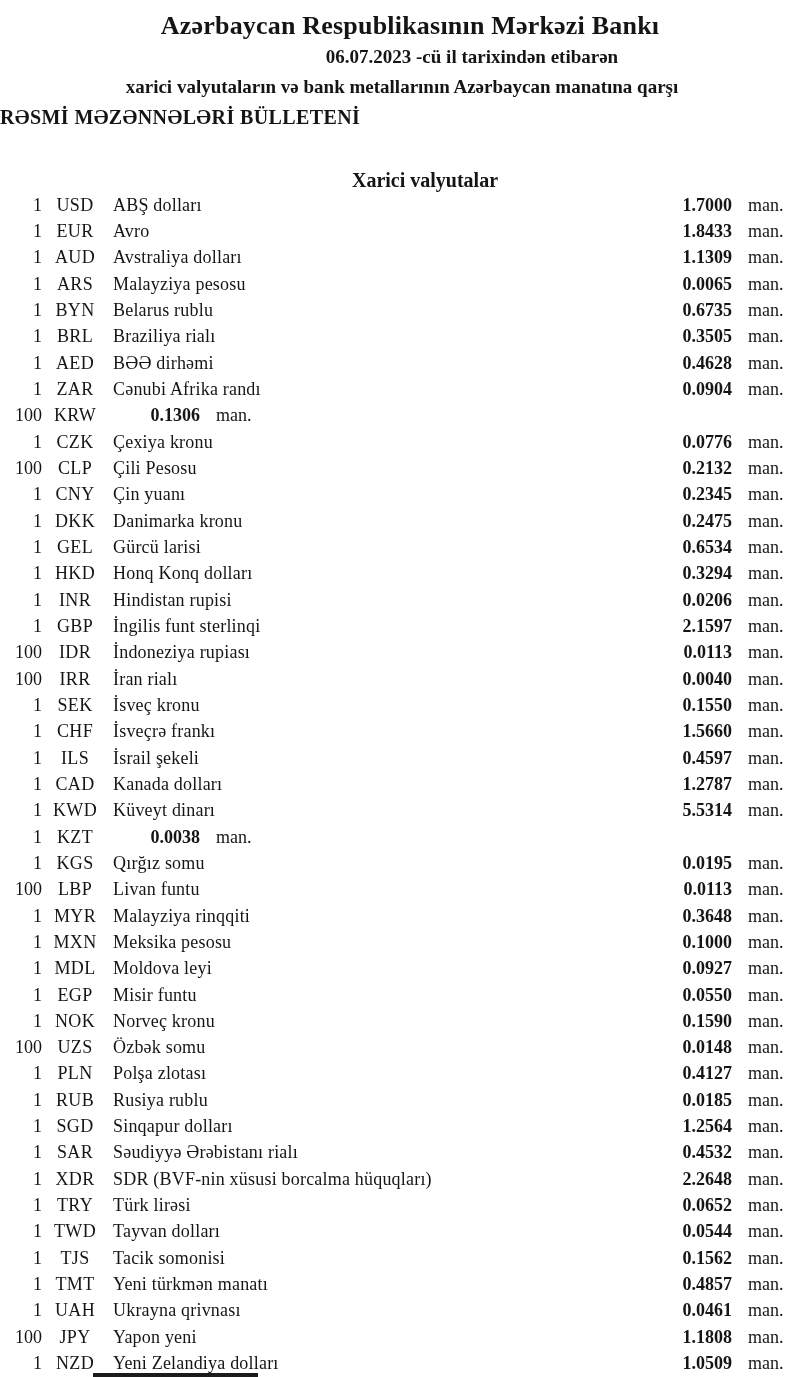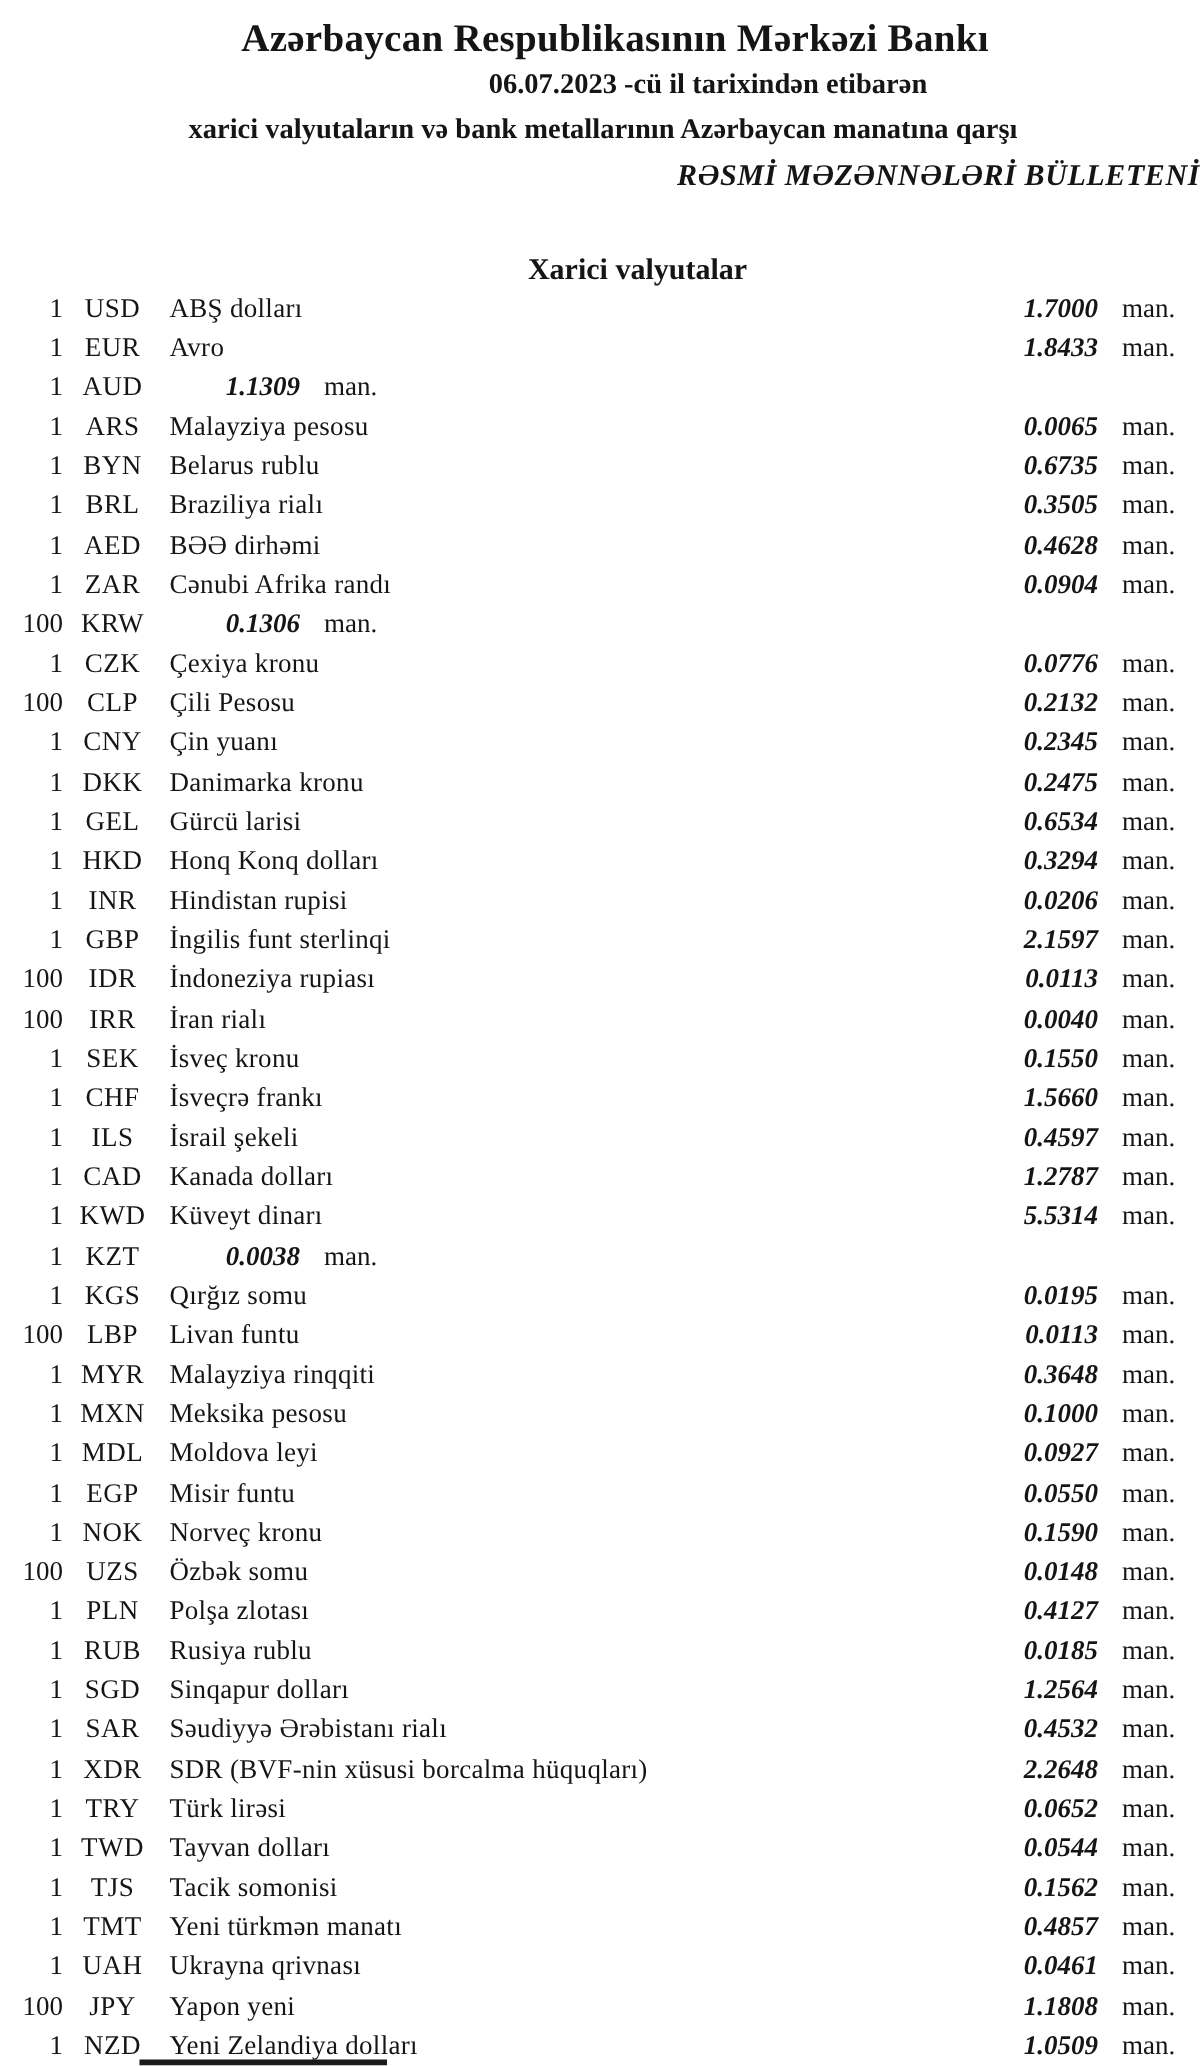--- a/index.html
+++ b/index.html
@@ -37,23 +37,22 @@
     font-size: 19px;
     line-height: 30px;
     font-weight: bold;
     text-align: center;
     transform: translateX(2px);
   }
   .hdr-line4 {
     font-size: 20px;
     line-height: 30px;
     font-weight: bold;
-    text-align: right;
+    text-align: left;
     letter-spacing: 0.4px;
-    font-style: italic;
   }
   .section-title {
     margin-top: 37px;
     font-size: 20px;
     line-height: 22px;
     font-weight: bold;
     text-align: center;
     transform: translateX(25px);
   }
   .rates-table {
@@ -81,21 +80,20 @@
     flex: 1 1 auto;
     padding-left: 5px;
     overflow: hidden;
     letter-spacing: 0.2px;
   }
   .rate {
     width: 92px;
     text-align: right;
     flex: 0 0 auto;
     font-weight: bold;
-    font-style: italic;
   }
   .unit {
     width: 68px;
     box-sizing: border-box;
     padding-left: 16px;
     text-align: left;
     flex: 0 0 auto;
   }
   .cutoff-bar {
     position: absolute;
@@ -128,20 +126,21 @@
       <div class="row">
         <span class="qty">1</span>
         <span class="code">EUR</span>
         <span class="name">Avro</span>
         <span class="rate">1.8433</span>
         <span class="unit">man.</span>
       </div>
       <div class="row">
         <span class="qty">1</span>
         <span class="code">AUD</span>
+        <span class="name">Avstraliya dolları</span>
         <span class="rate">1.1309</span>
         <span class="unit">man.</span>
       </div>
       <div class="row">
         <span class="qty">1</span>
         <span class="code">ARS</span>
         <span class="name">Malayziya pesosu</span>
         <span class="rate">0.0065</span>
         <span class="unit">man.</span>
       </div>

